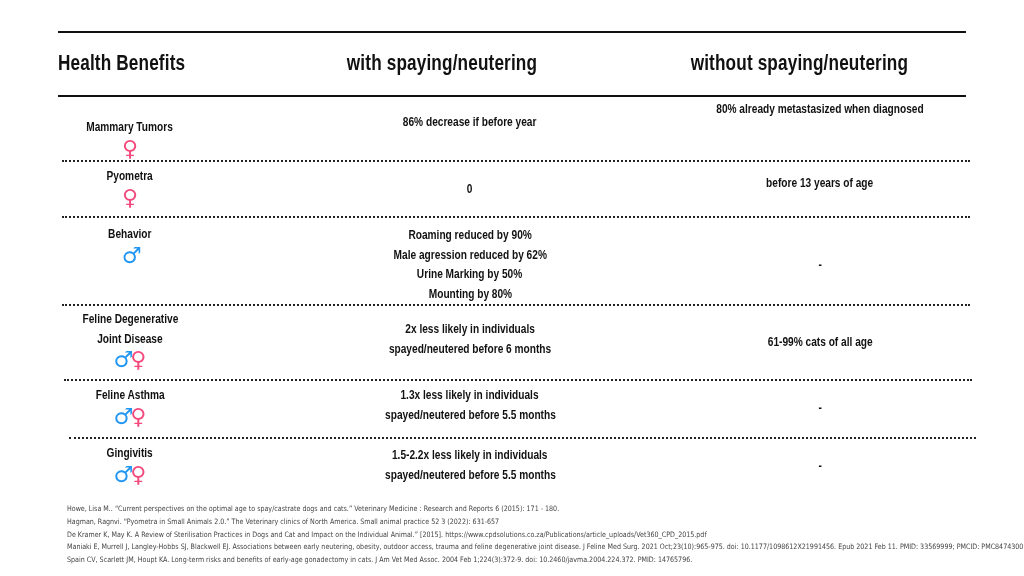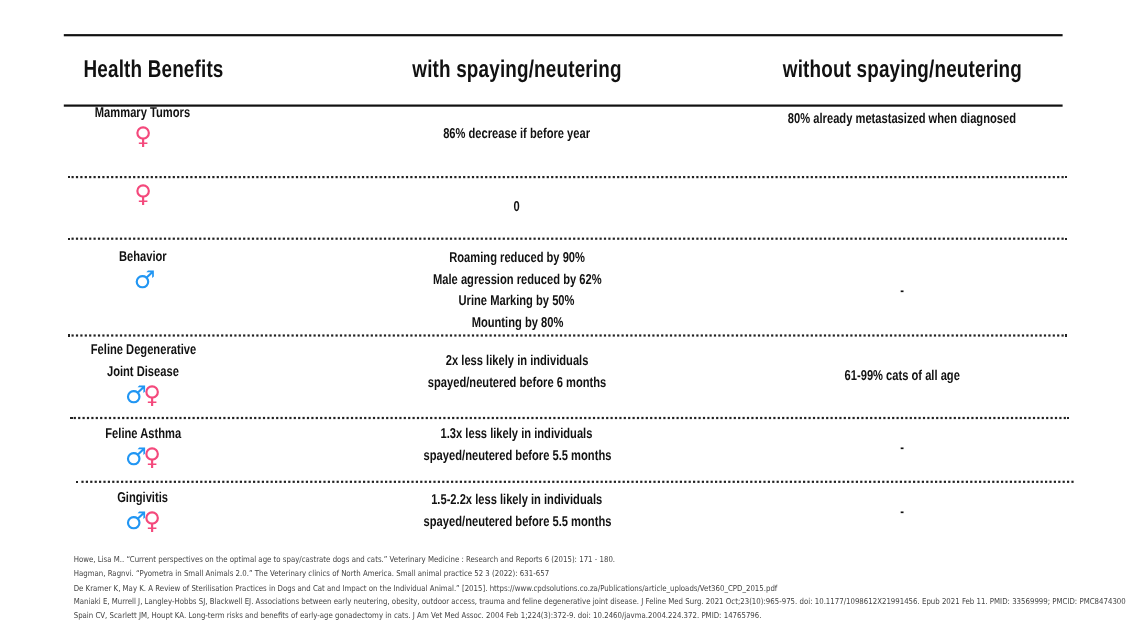--- a/index.html
+++ b/index.html
@@ -29,21 +29,21 @@
     }
     .dline {
       position: absolute;
       height: 0;
       border-top: 2px dotted #222222;
     }
     .header-cell {
       position: absolute;
       top: 50px;
       height: 30px;
-      text-align: center;
+      text-align: left;
     }
     .header-cell span {
       font-size: 22px;
       transform: scaleX(0.78);
       letter-spacing: 0.2px;
     }
     .col {
       position: absolute;
       text-align: center;
     }
@@ -106,44 +106,46 @@
   <span class="cond">without spaying/neutering</span>
 </div>
 
 <div class="dline" style="left:62px; top:160px; width:908px;"></div>
 <div class="dline" style="left:62px; top:216px; width:908px;"></div>
 <div class="dline" style="left:62px; top:304px; width:908px;"></div>
 <div class="dline" style="left:64px; top:379px; width:908px;"></div>
 <div class="dline" style="left:69px; top:437px; width:907px;"></div>
 
 <div>
-  <div class="col" style="left:60px; width:140px; top:92px;">
+  <div class="col" style="left:60px; width:140px; top:116px;">
     <div class="line"><span class="cond">Mammary Tumors</span></div>
     <div class="icons">
       <span class="sym female">♀</span>
     </div>
   </div>
   <div class="col" style="left:320px; width:300px; top:111px;">
     <div class="line"><span class="cond">86% decrease if before  year</span></div>
   </div>
   <div class="col" style="left:660px; width:320px; top:98px;">
     <div class="line"><span class="cond">80% already metastasized when diagnosed</span></div>
   </div>
 </div>
 
 <div>
   <div class="col" style="left:60px; width:140px; top:165px;">
+    <div class="line"><span class="cond">Pyometra</span></div>
     <div class="icons">
       <span class="sym female">♀</span>
     </div>
   </div>
   <div class="col" style="left:320px; width:300px; top:178px;">
     <div class="line"><span class="cond">0</span></div>
   </div>
   <div class="col" style="left:660px; width:320px; top:172px;">
+    <div class="line"><span class="cond">before 13 years of age</span></div>
   </div>
 </div>
 
 <div>
   <div class="col" style="left:60px; width:140px; top:223px;">
     <div class="line"><span class="cond">Behavior</span></div>
     <div class="icons">
       <span class="sym male">♂</span>
     </div>
   </div>

